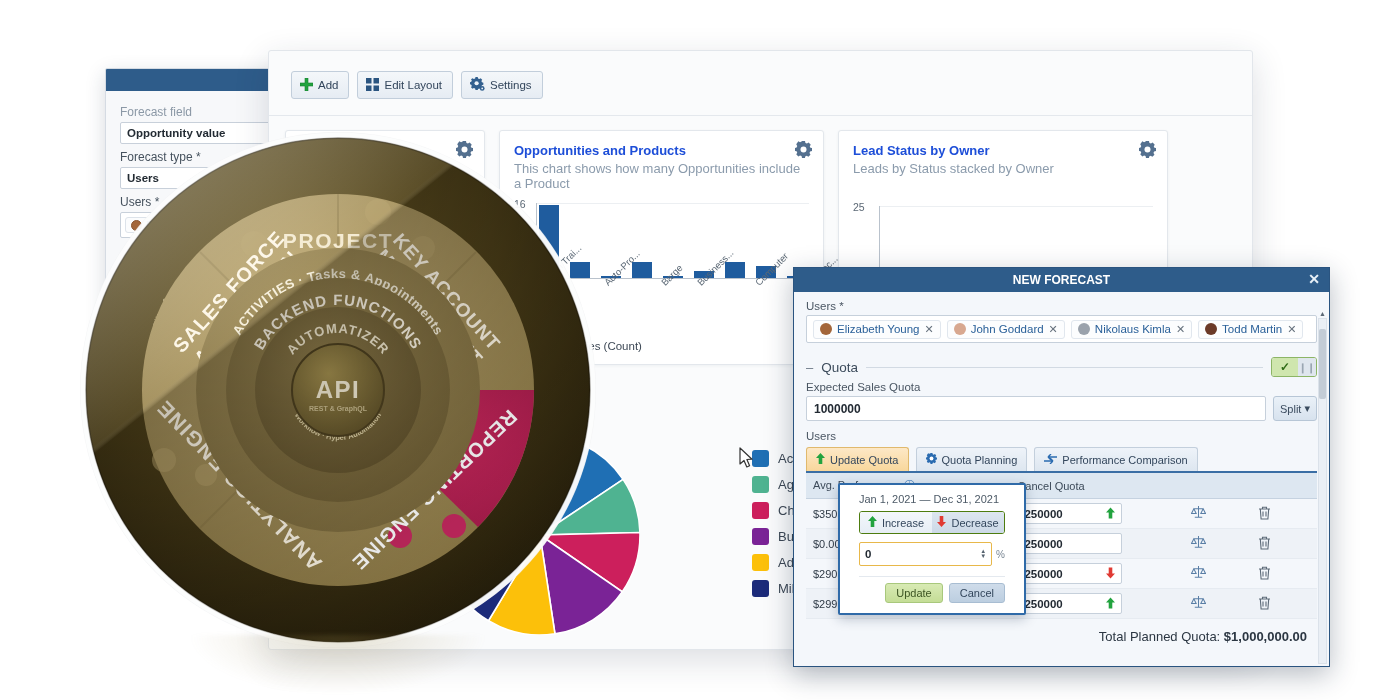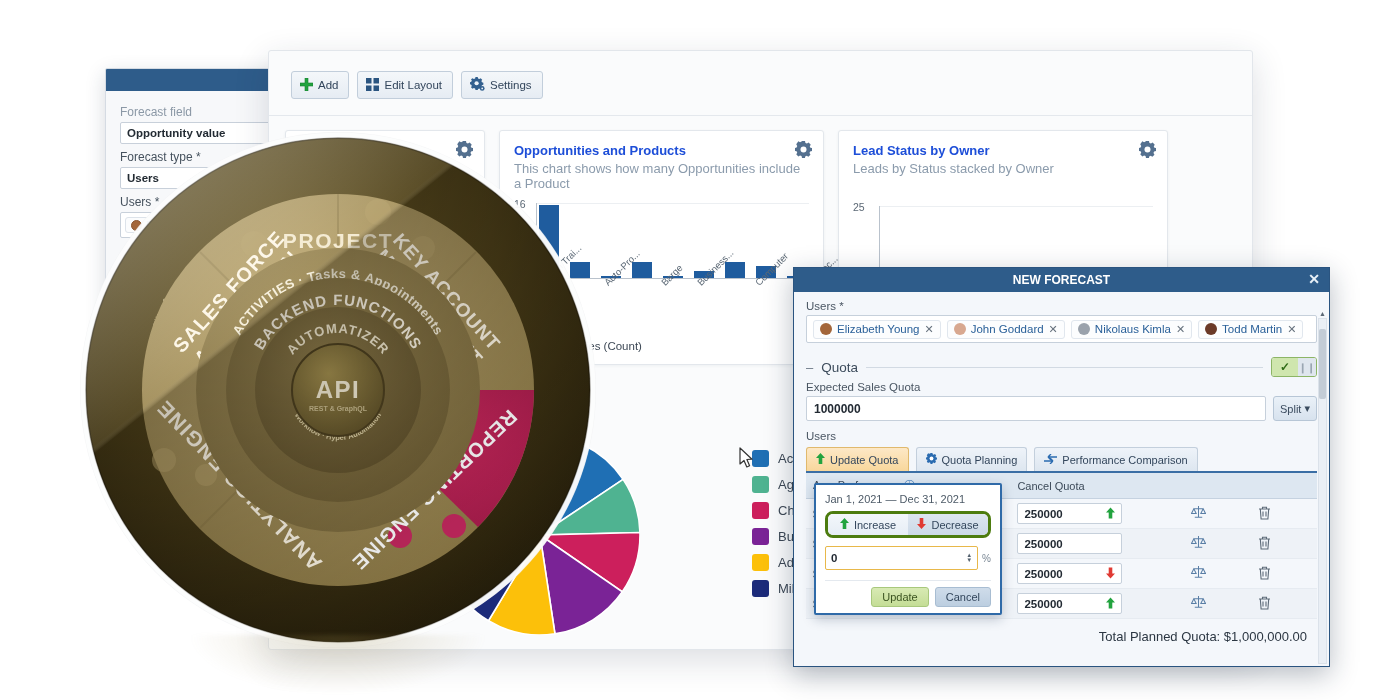--- a/index.html
+++ b/index.html
@@ -156,30 +156,30 @@
   table.qt { width:100%; border-collapse:collapse; font-size:11px; }
   table.qt th { background:#dde7f1; color:#3c4a59; font-weight:normal; text-align:left;
                 padding:5px 7px; border-bottom:1px solid #c5d2e0; font-size:11px; }
   table.qt td { padding:4px 7px; border-bottom:1px solid #e6ebf1; color:#2f3a46; height:28px; }
   table.qt tr.alt td { background:#eef2f7; }
   .qinput { background:#fff; border:1px solid #c6d0db; border-radius:2px; height:21px;
             display:flex; align-items:center; justify-content:space-between; padding:0 6px;
             font-size:11.5px; font-weight:bold; color:#222a33; width:105px; }
   .icn-btn { color:#5a7fa6; cursor:pointer; }
   .total { text-align:right; font-size:13px; color:#2b3642; padding:10px 10px 0; }
-  .total b { font-weight:normal; }
+  .total b { font-weight:bold; }
 
   
   #popover {
-    position:absolute; left:814px; top:483px; width:188px; height:132px;
+    position:absolute; left:838px; top:483px; width:188px; height:132px;
     background:#fff; border:2px solid #2f6aa8; border-radius:2px;
-    box-shadow:0 4px 12px rgba(20,40,70,.25); padding:8px 9px; z-index:30;
+    box-shadow:0 4px 12px rgba(20,40,70,.25); padding:8px 19px; z-index:30;
   }
   .pop-date { font-size:11px; color:#4d5a67; margin-bottom:6px; }
-  .pop-seg { display:flex; border:3px solid #4d7c0f; border-radius:8px; overflow:hidden;justify-content:center; }
+  .pop-seg { display:flex; border:1px solid #4d7c0f; border-radius:3px; overflow:hidden;justify-content:center; }
   .pop-seg div { flex:1; display:flex; align-items:center; justify-content:center; gap:5px;
                  font-size:11px; padding:4px 0; cursor:pointer; color:#33465c; }
   .pop-seg .inc { background:linear-gradient(#f3f7fb,#e6edf5); }
   .pop-seg .dec { background:linear-gradient(#dde6f0,#ccd9e7); }
   .pop-num { margin-top:8px; display:flex; align-items:center; gap:4px; }
   .pop-num .box { flex:1; height:24px; border:1px solid #e8b84a; border-radius:2px; background:#fff;
                   display:flex; align-items:center; justify-content:space-between; padding:0 5px;
                   font-size:11.5px; font-weight:bold; color:#222a33; }
   .spin { display:flex; flex-direction:column; font-size:6px; color:#55626f; line-height:.9; }
   .pop-divider { height:1px; background:#e4e9ef; margin:10px 0 6px; }

